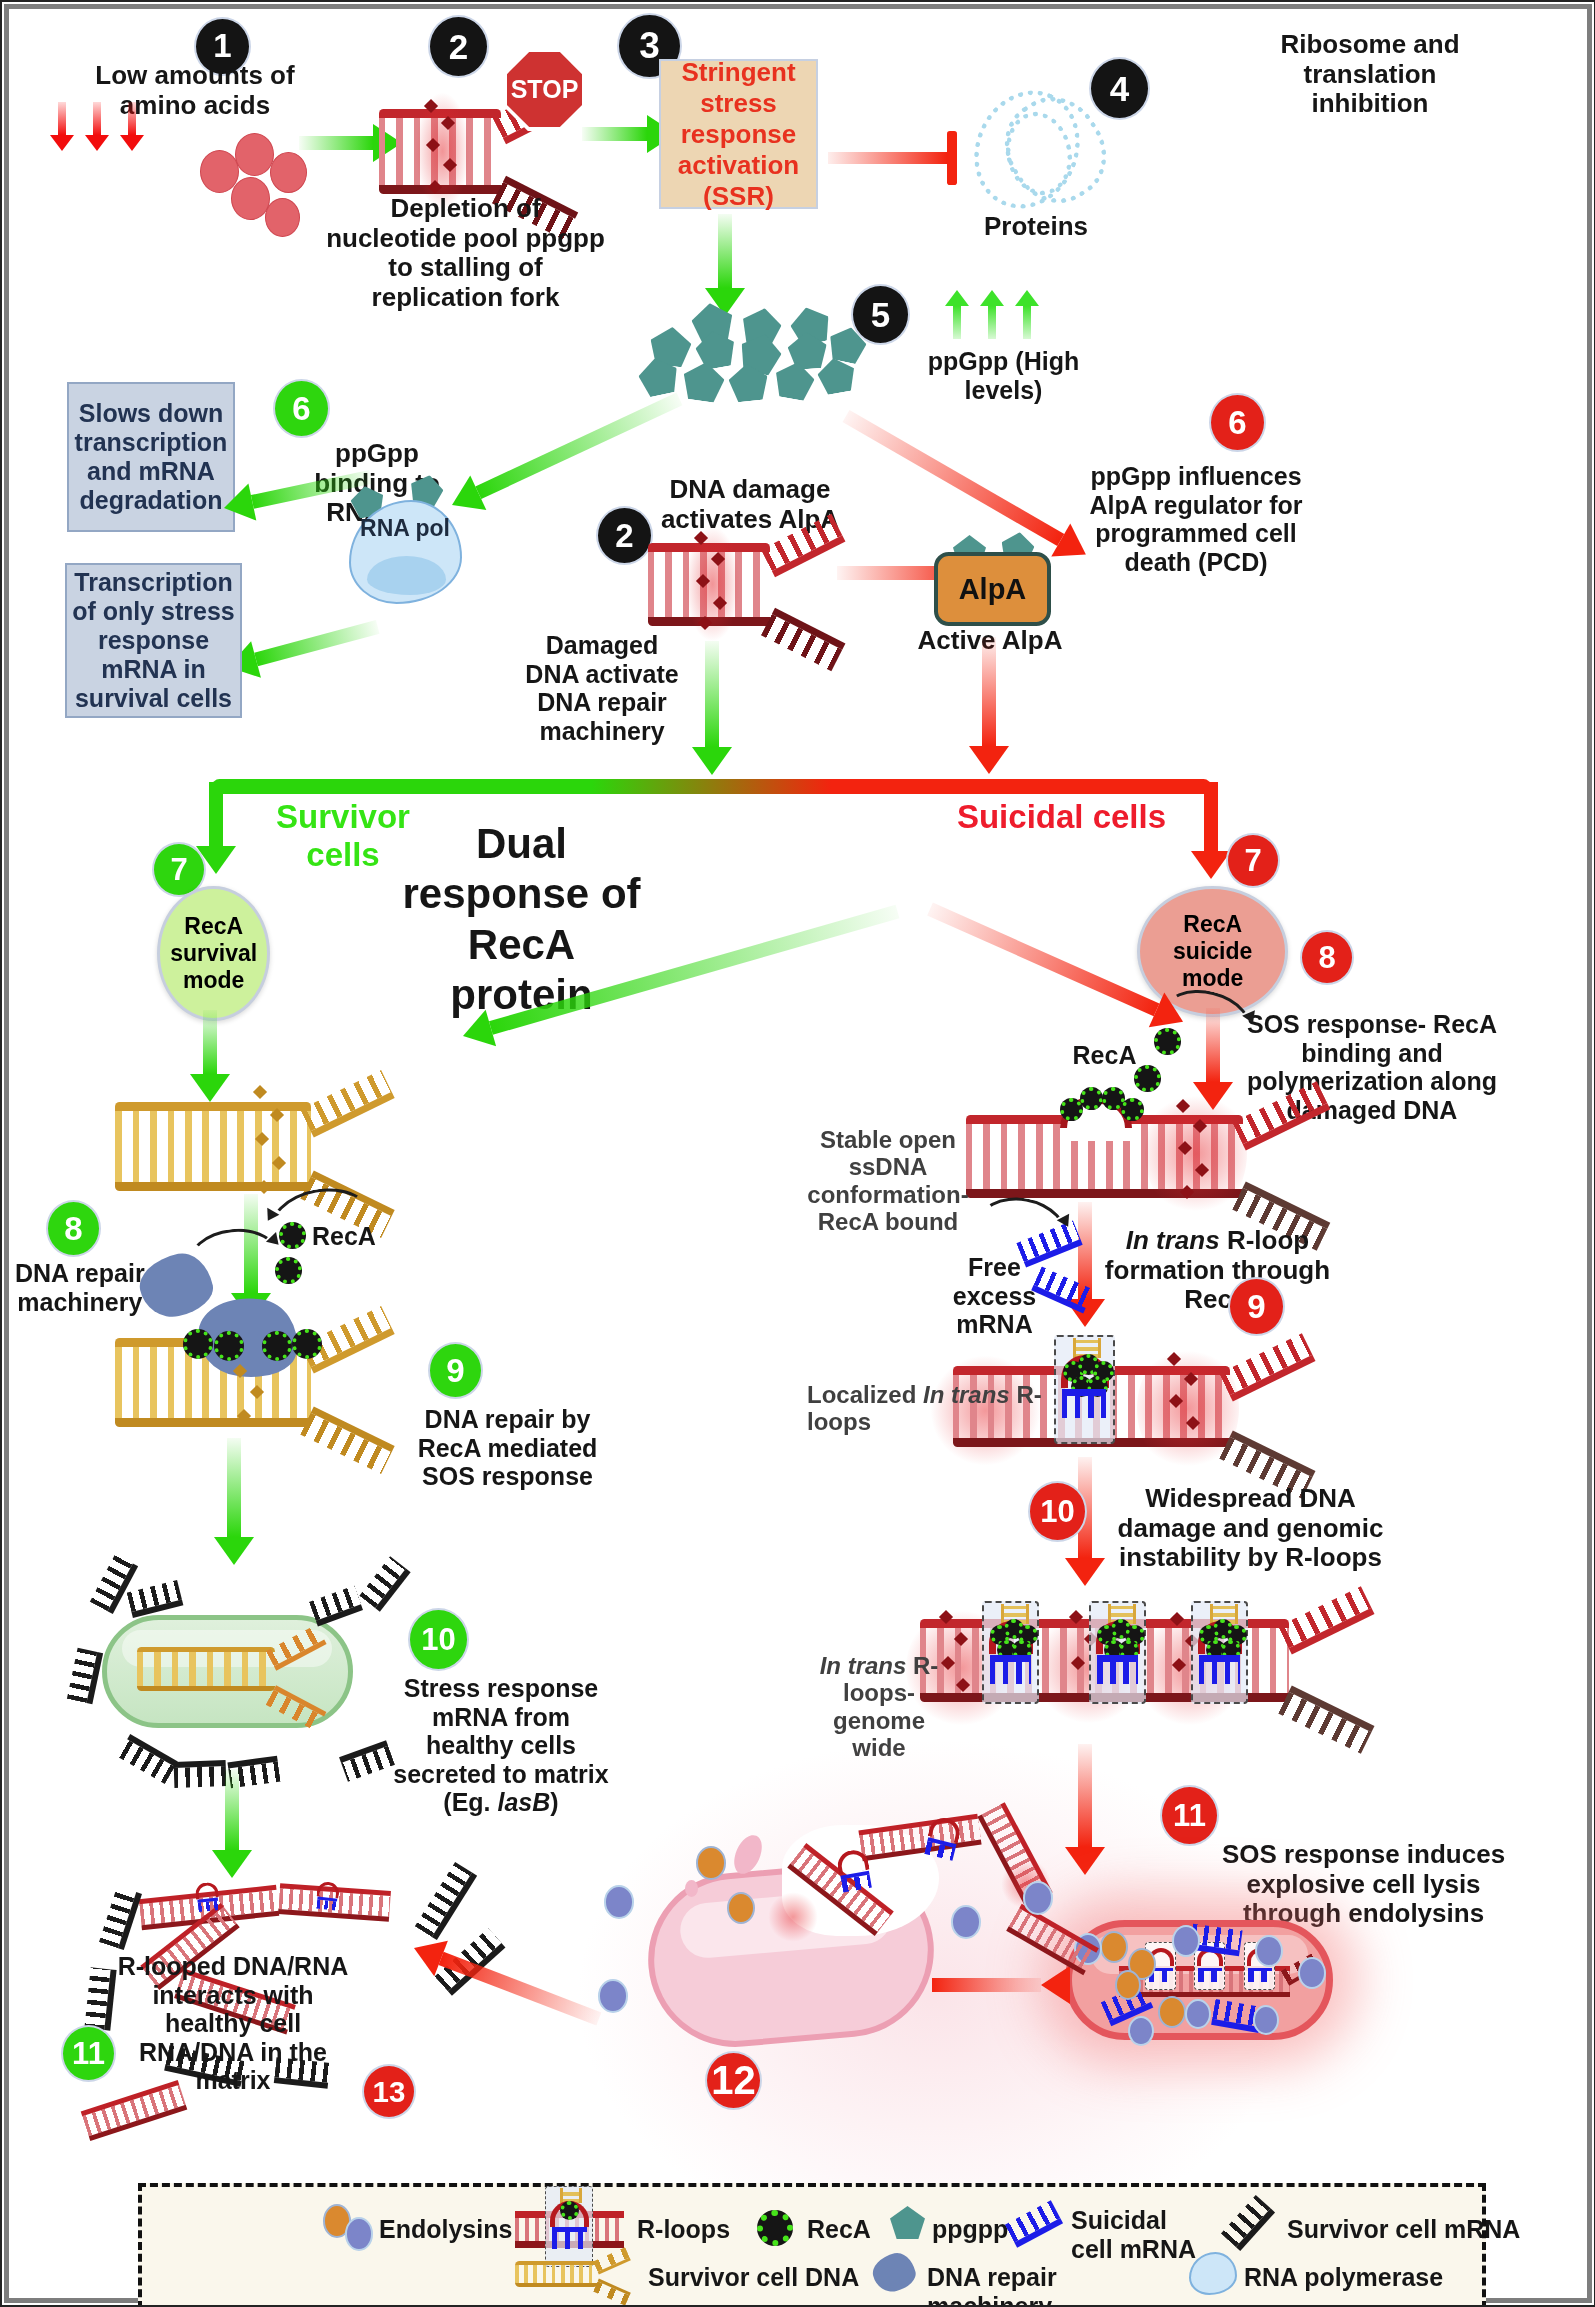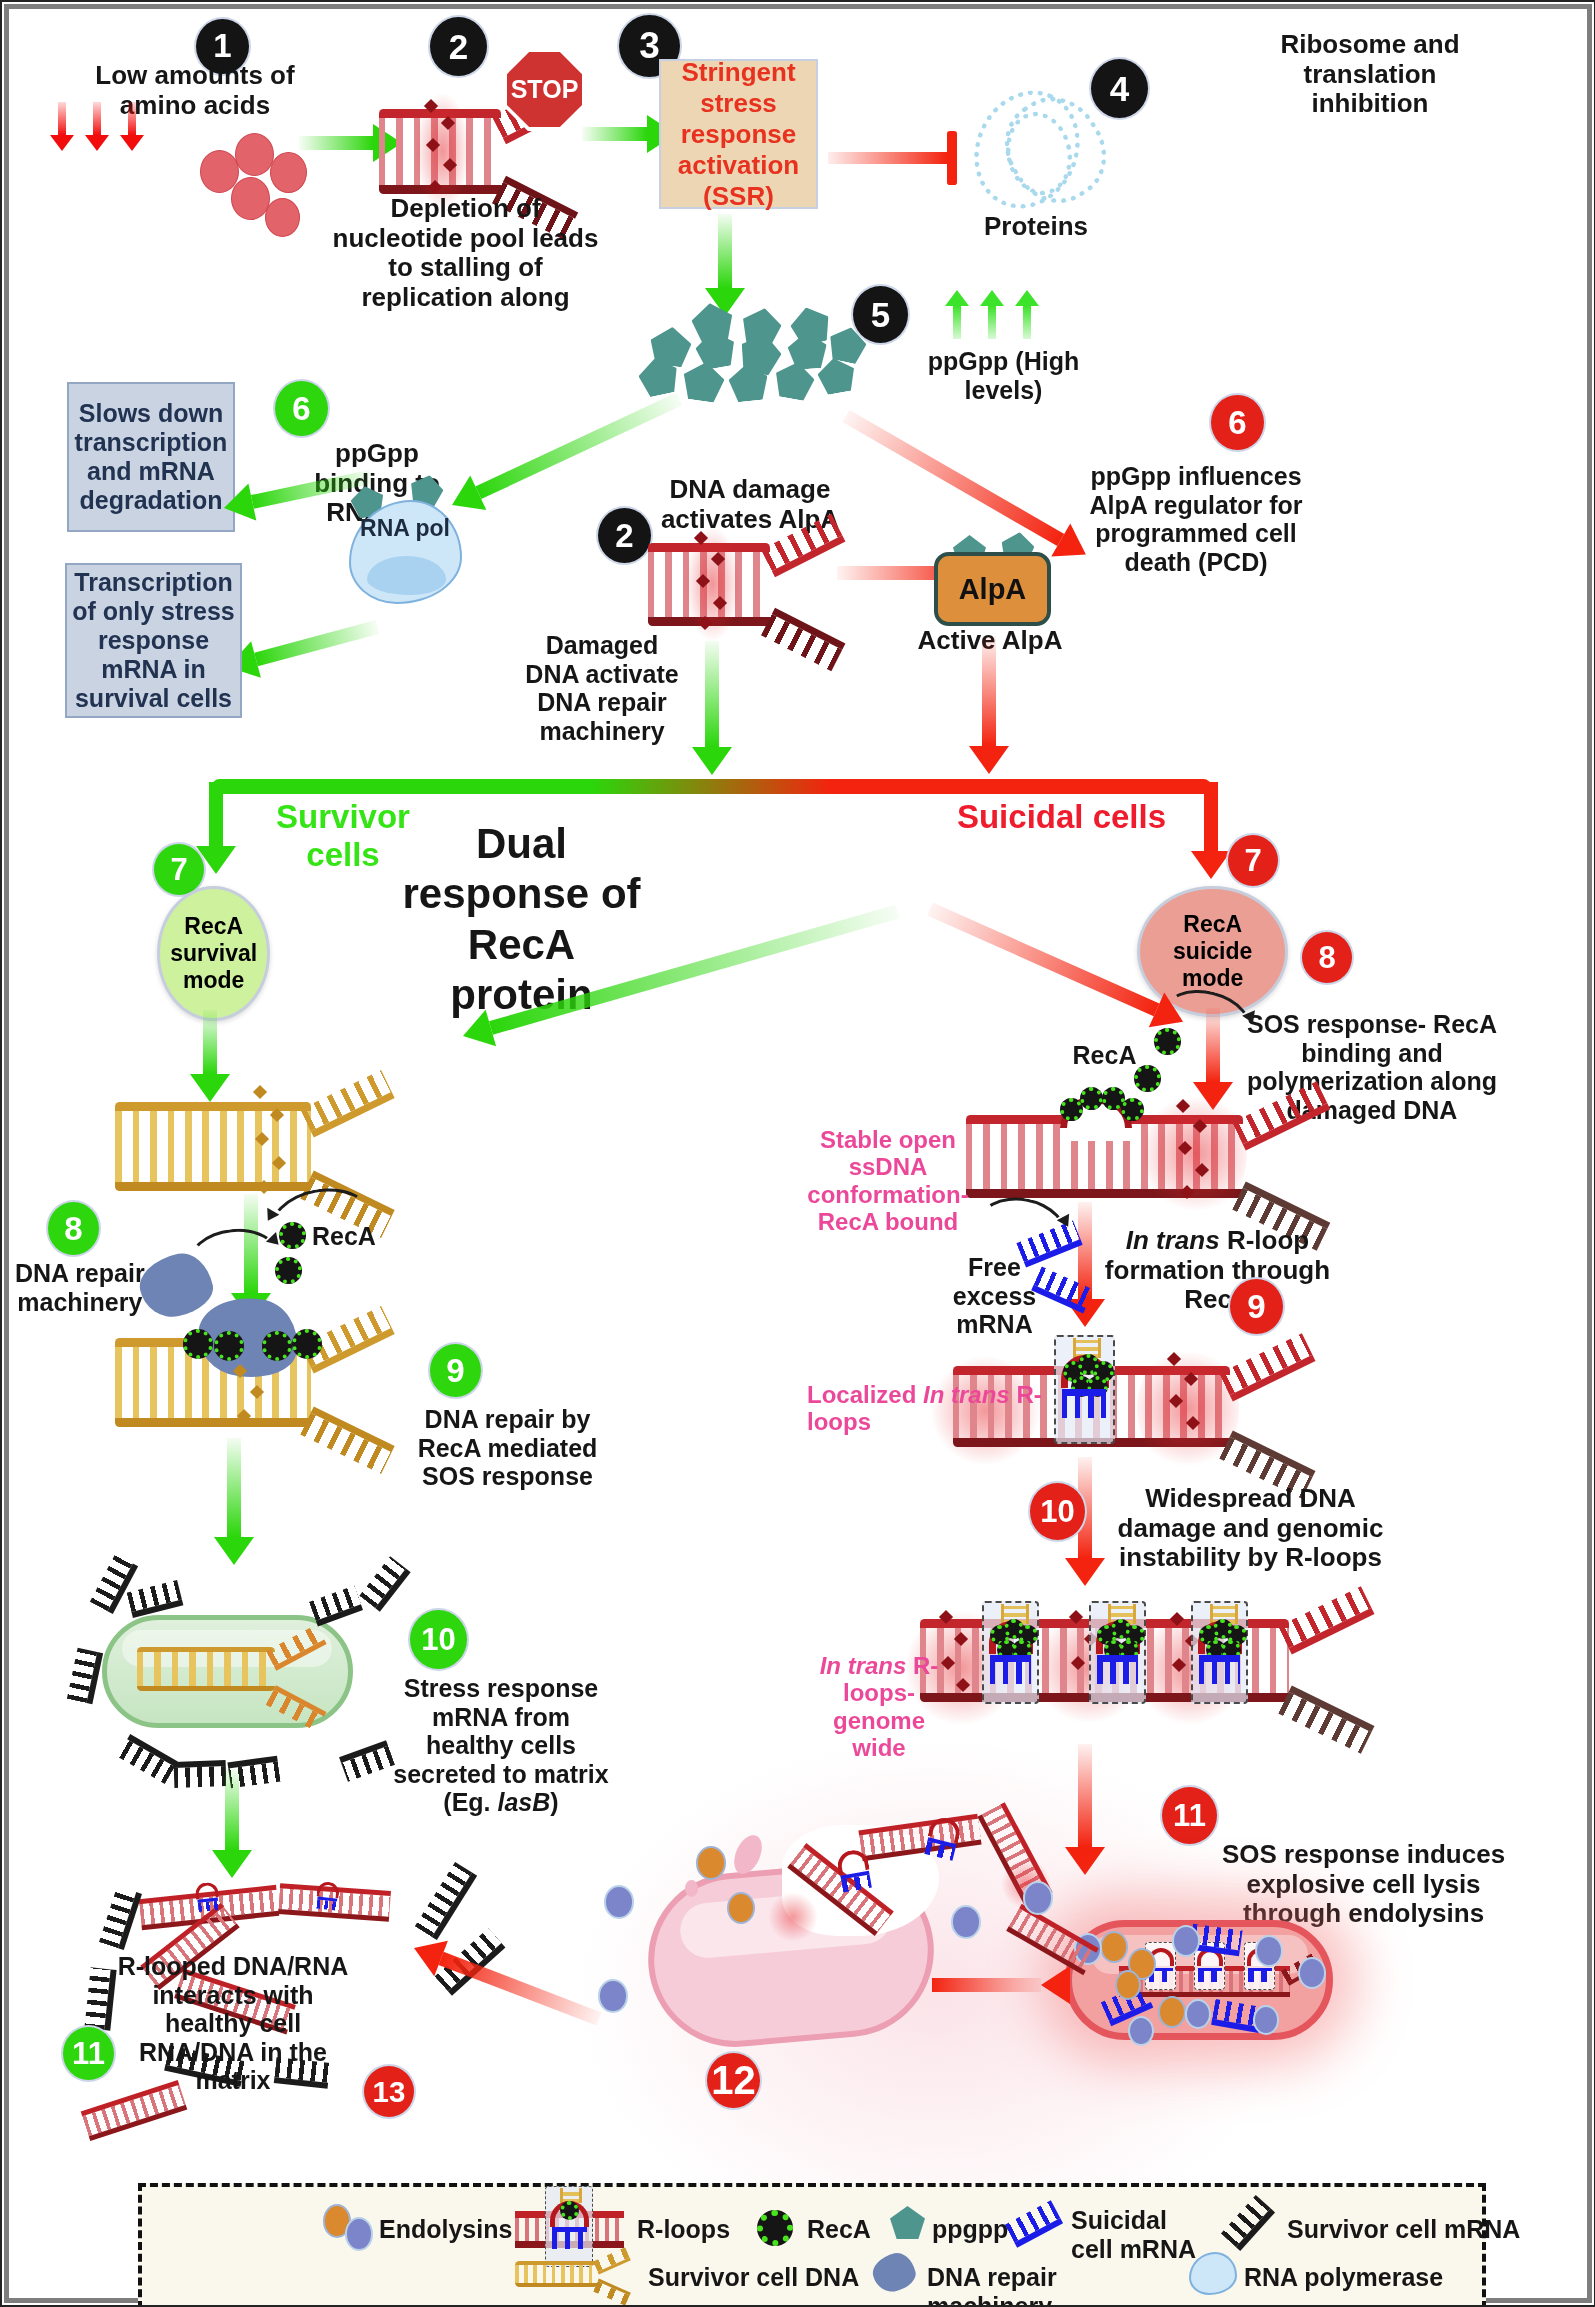--- a/index.html
+++ b/index.html
@@ -2,21 +2,21 @@
 <html style="font-size:14.8px"><head>
 <meta charset="utf-8">
 <style>
   html,body{margin:0;padding:0;background:#fff;}
   #stage{position:relative;width:1596px;height:2307px;background:#fff;
          font-family:"Liberation Sans",sans-serif;overflow:hidden;
          border:2.8px solid #232323;box-sizing:border-box;}
   #inner{position:absolute;inset:1.8px;border:5.5px solid #7e7e7e;box-sizing:border-box;}
   .t{position:absolute;font-weight:700;color:#161616;text-align:center;line-height:1.14;}
   .it{font-style:italic;}
-  .blue-t{color:#ec4899;}
+  .blue-t{color:#404040;}
   .badge{position:absolute;border-radius:50%;display:flex;align-items:center;justify-content:center;
          color:#fff;font-weight:700;border:2.8px solid #ccd6e8;box-sizing:border-box;}
   .badge.black{background:#141414;}
   .badge.green{background:#2ed60e;}
   .badge.red{background:#e32119;}
   
   .ar{position:absolute;display:flex;align-items:center;transform-origin:left center;}
   .ar .sh{height:14px;flex:1;}
   .ar .hd{width:0;height:0;border-top:19.4px solid transparent;border-bottom:19.4px solid transparent;}
   .ar.g-r .sh{background:linear-gradient(90deg,rgba(43,214,11,.04),#2bd60b);}
@@ -146,21 +146,21 @@
         <i style="left:13px;top:48px;"></i>
     <i style="left:29.5px;top:68px;"></i>
         <i style="left:14.8px;top:90px;"></i>
   </div>
 </div>
 <div class="stopwrap" style="left:501px;top:46px;width:83px;height:83px;">
   <div class="oct" style="background:#fff;"></div>
   <div class="oct" style="inset:3.7px;background:#ce3231;"></div>
   <div style="position:absolute;inset:0;display:flex;align-items:center;justify-content:center;color:#fff;font-weight:800;font-size:25px;">STOP</div>
 </div>
-<div class="t" style="left:323px;top:192px;width:281px;font-size:26px;">Depletion of nucleotide pool leads to stalling of replication along</div>
+<div class="t" style="left:323px;top:192px;width:281px;font-size:26px;">Depletion of nucleotide pool ppgpp to stalling of replication fork</div>
 <div class="ar g-r" style="left:580px;top:113px;width:94px;">
       <span class="sh"></span>
       <span class="hd"></span>
     </div>
 
 <div class="badge black" style="left:615px;top:11px;width:65px;height:66px;font-size:37px;">3</div>
 <div class="boxed" style="left:657px;top:57px;width:159px;height:150px;background:#edd6b3;border:2.8px solid #c6d0e2;color:#e8311f;font-size:26px;padding:5.5px;">Stringent stress response activation (SSR)</div>
 <div class="inhib" style="left:826px;top:129px;width:129px;">
       <span class="sh"></span>
       <span class="cap"></span>

